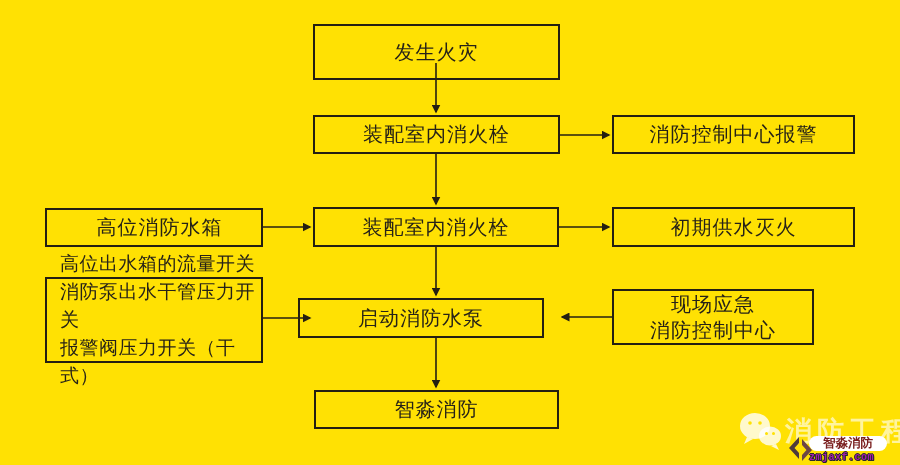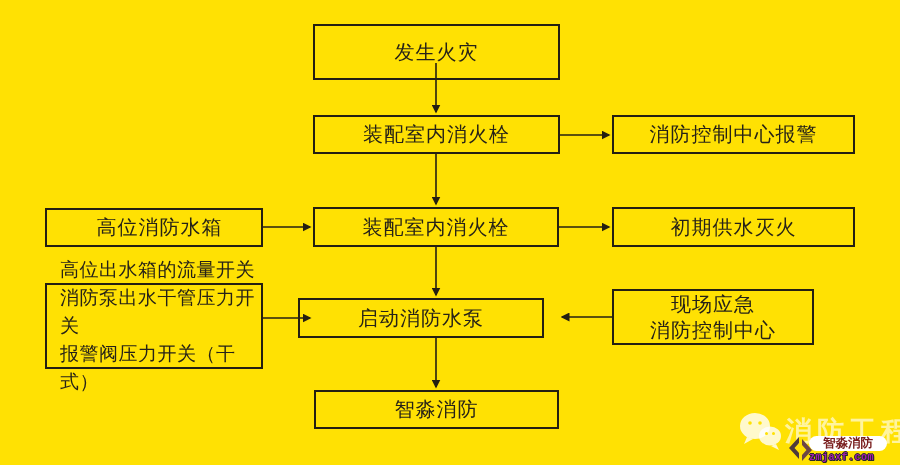--- a/index.html
+++ b/index.html
@@ -28,21 +28,20 @@
   }
   .node.multiline{
     flex-direction:column;
     align-items:flex-start;
     justify-content:center;
     text-align:left;
     padding-left:13px;
     font-size:19px;
     line-height:28px;
     letter-spacing:0.5px;
-    margin-top:6px;
   }
   .node.twolines{
     flex-direction:column;
     line-height:26px;
     font-size:20px;
   }
   svg.arrows{
     position:absolute;
     left:0;top:0;
     width:900px;height:465px;

